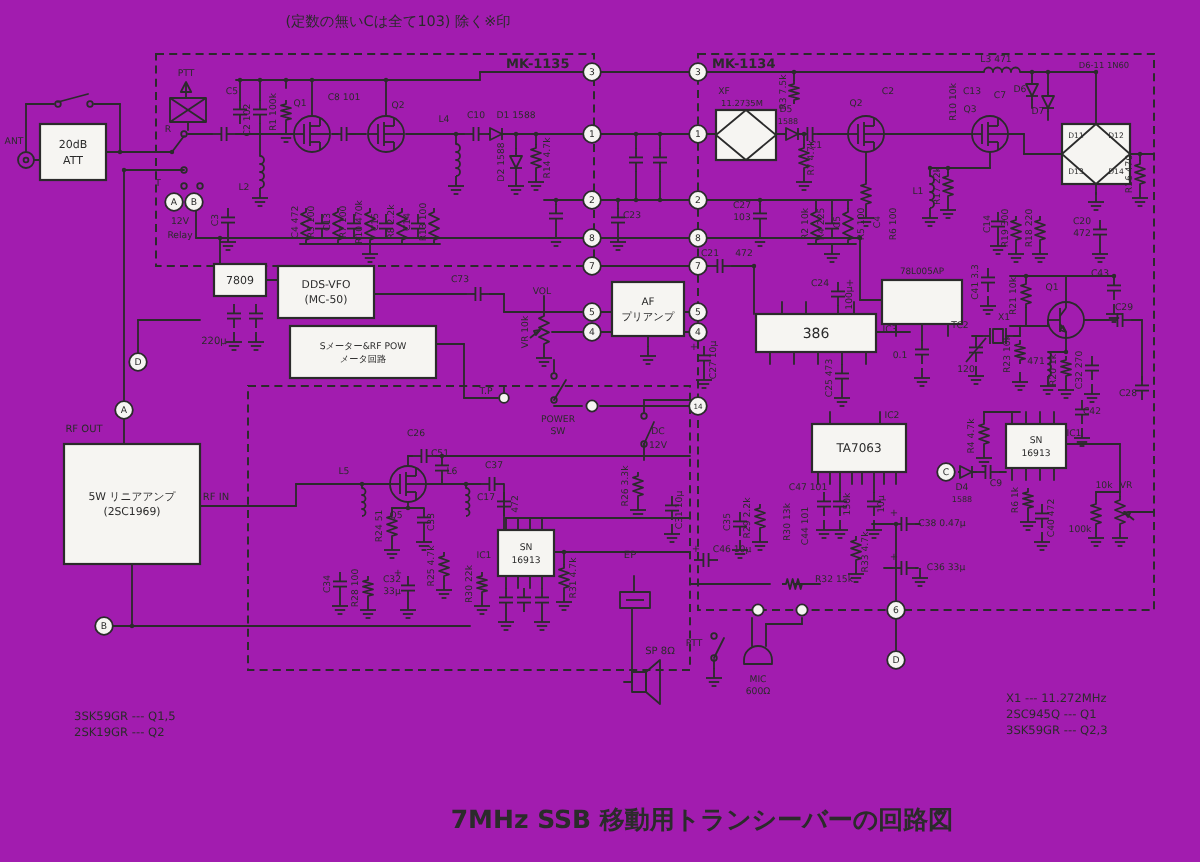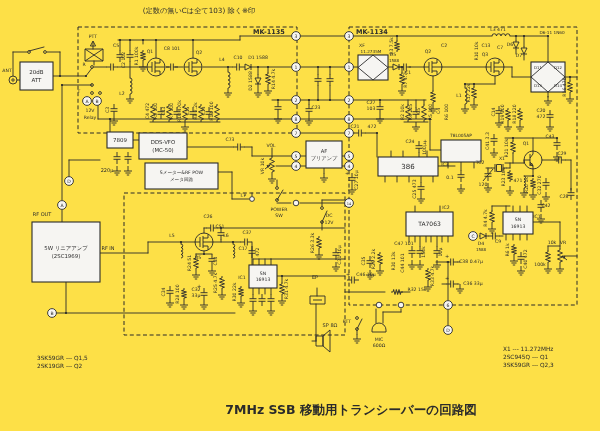--- a/index.html
+++ b/index.html
@@ -1,16 +1,16 @@
 <!DOCTYPE html>
 <html><head>
 <meta charset="utf-8">
 <style>
   html,body{margin:0;padding:0;background:#e8e7e3;}
-  .stage{position:relative;width:600px;height:431px;background:#fde047;overflow:hidden;
+  .stage{position:relative;width:600px;height:431px;background:#a21caf;overflow:hidden;
          font-family:"DejaVu Sans",sans-serif;}
   svg{position:absolute;left:0;top:0;}
   svg text{font-family:"DejaVu Sans",sans-serif;fill:#2b2b2b;}
   .w{stroke:#2b2b2b;stroke-width:0.9;fill:none;stroke-linecap:round;}
   .sym{stroke:#2b2b2b;stroke-width:0.9;fill:none;stroke-linejoin:round;}
   .dash{stroke:#2b2b2b;stroke-width:1;fill:none;stroke-dasharray:4 2.6;}
   .blk{stroke:#2b2b2b;stroke-width:1.1;fill:#f6f5f2;}
   .pinc{stroke:#2b2b2b;stroke-width:0.9;fill:#f6f5f2;}
   .note-t{font-size:7.2px;}
   .title-t{font-size:12.5px;font-weight:bold;}

